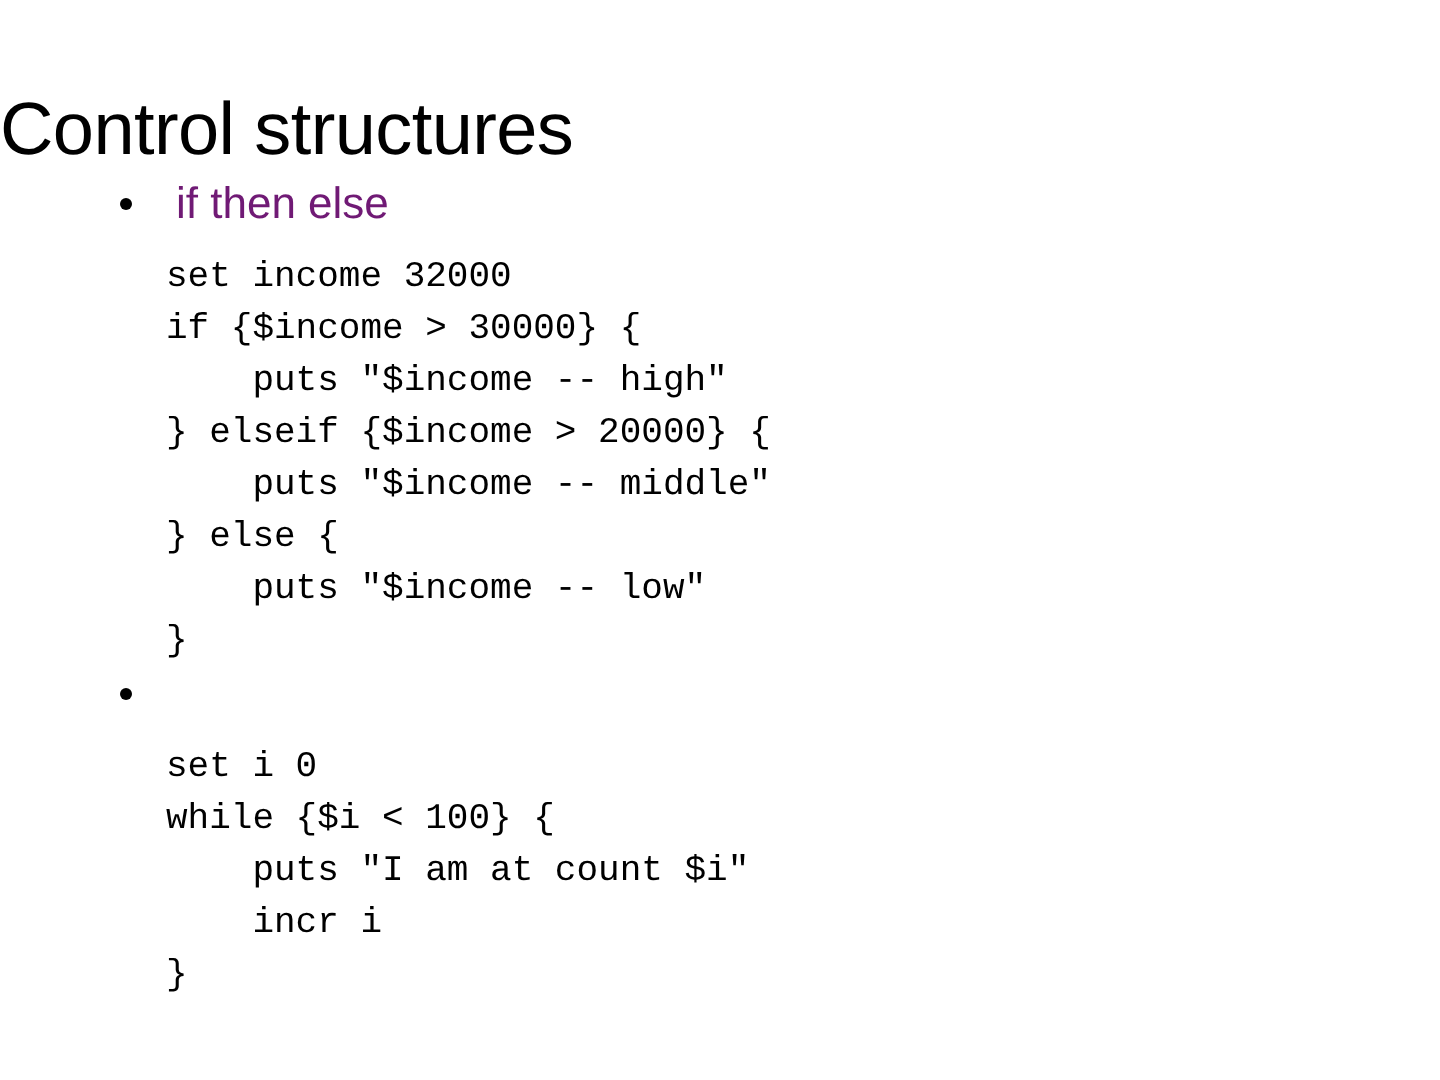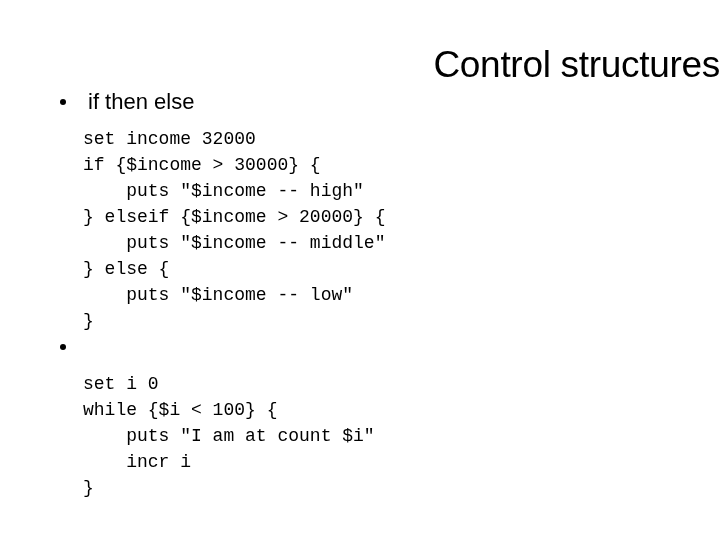--- a/index.html
+++ b/index.html
@@ -24,21 +24,21 @@
     height: 540px;
     background: #ffffff;
   }
 
   
   .slide-title {
     position: absolute;
     left: 0;
     top: 44px;
     width: 720px;
-    text-align: right;
+    text-align: left;
     font-family: "Liberation Sans", sans-serif;
     font-size: 37px;
     line-height: 42px;
     font-weight: normal;
     letter-spacing: -0.3px;
     color: #000000;
     white-space: nowrap;
   }
 
   
@@ -66,21 +66,21 @@
     background: #000000;
   }
   .bullet-text {
     position: absolute;
     left: 88px;
     top: 0;
     font-family: "Liberation Sans", sans-serif;
     font-size: 22px;
     line-height: 28px;
     font-weight: normal;
-    color: #000000;
+    color: #701a75;
     white-space: nowrap;
   }
 
   
   .code-block {
     position: relative;
     padding-left: 83px;
     margin: 0;
   }
   .code-line {

